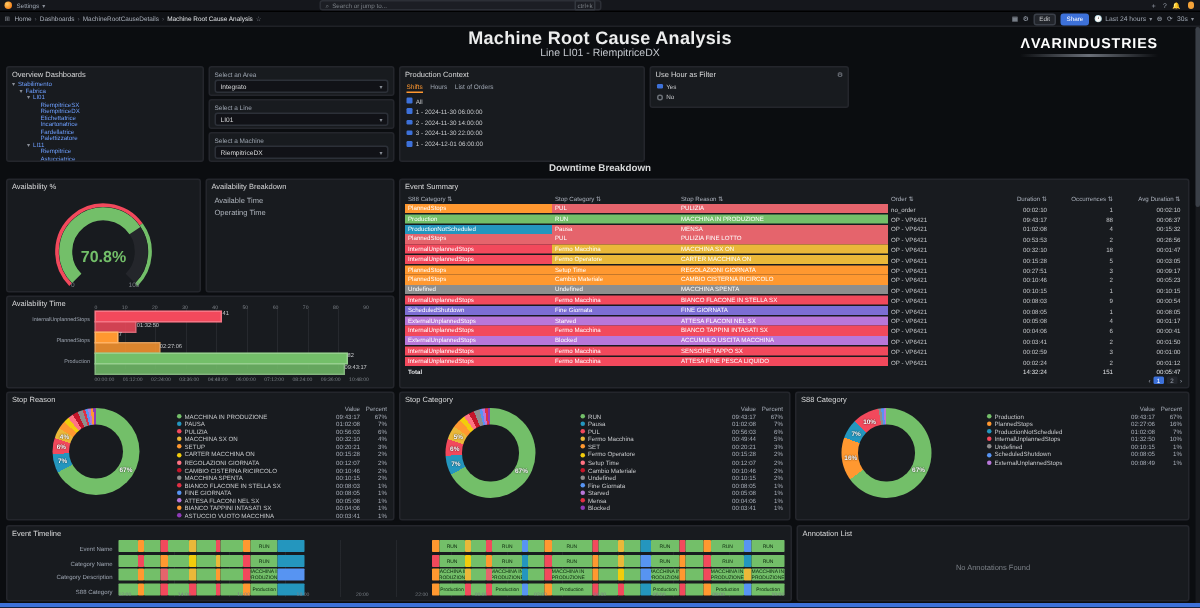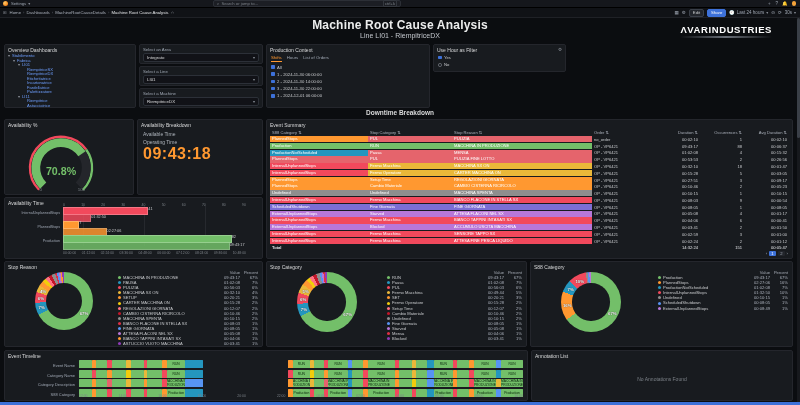--- a/index.html
+++ b/index.html
@@ -221,37 +221,36 @@
         <span class="rb"></span>
         <span>No</span>
       </div>
     </div>
 </div>
 
 <div class="abs" id="sechdr">Downtime Breakdown</div>
 
 <div class="panel" style="left:4px;top:119px;width:130px;height:76px;">
   <div class="ptitle">Availability %</div>
-  <div id="gauge" style="text-align:left;"><svg width="112" height="64" viewBox="0 0 100 66">
+  <div id="gauge" style="text-align:center;"><svg width="112" height="64" viewBox="0 0 100 66">
         <path d="M 27.37 62.63 A 32 32 0 1 1 75.89 21.19" stroke="#F2495C" stroke-width="2.5" fill="none"></path>
         <path d="M 75.89 21.19 A 32 32 0 0 1 72.63 62.63" stroke="#73BF69" stroke-width="2.5" fill="none"></path>
         <path d="M 31.62 58.38 A 26 26 0 1 1 68.38 58.38" stroke="#24262b" stroke-width="9" fill="none"></path>
         <path d="M 31.62 58.38 A 26 26 0 1 1 71.60 25.52" stroke="#73BF69" stroke-width="9" fill="none"></path>
         <text x="50" y="47" text-anchor="middle" font-size="11" font-weight="bold" fill="#73BF69">70.8%</text>
         <text x="29" y="64" text-anchor="middle" font-size="4.5" fill="#7b8087">0</text>
         <text x="71" y="64" text-anchor="middle" font-size="4.5" fill="#7b8087">100</text>
       </svg></div>
 </div>
 
 <div class="panel" style="left:137px;top:119px;width:126px;height:76px;">
   <div class="ptitle">Availability Breakdown</div>
   <div id="stats">
       <div class="statlbl">Available Time</div>
       <div class="statlbl">Operating Time</div>
-      <div class="statval" style="color: rgb(255, 152, 48);">09:43:18</div>
     </div>
 </div>
 
 <div class="panel" style="left:4px;top:197px;width:259px;height:62px;">
   <div class="ptitle">Availability Time</div>
   <div id="bars-wrap">
       <div class="bar" style="top: 1px; left: 0px; width: 45.5556%; background: rgb(242, 73, 92); border: 0.5px solid rgba(255, 255, 255, 0.25);"></div>
       <span class="barlab" style="top: 1px; left: calc(45.5556% + 2px);">41</span>
       <div class="bar" style="top: 7.5px; left: 0px; width: 14.3261%; background: rgb(242, 73, 92); opacity: 0.85; border: 0.5px solid rgba(255, 255, 255, 0.25);"></div>
       <span class="barlab" style="top: 8.5px; left: calc(14.3261% + 2px);">01:32:50</span>

